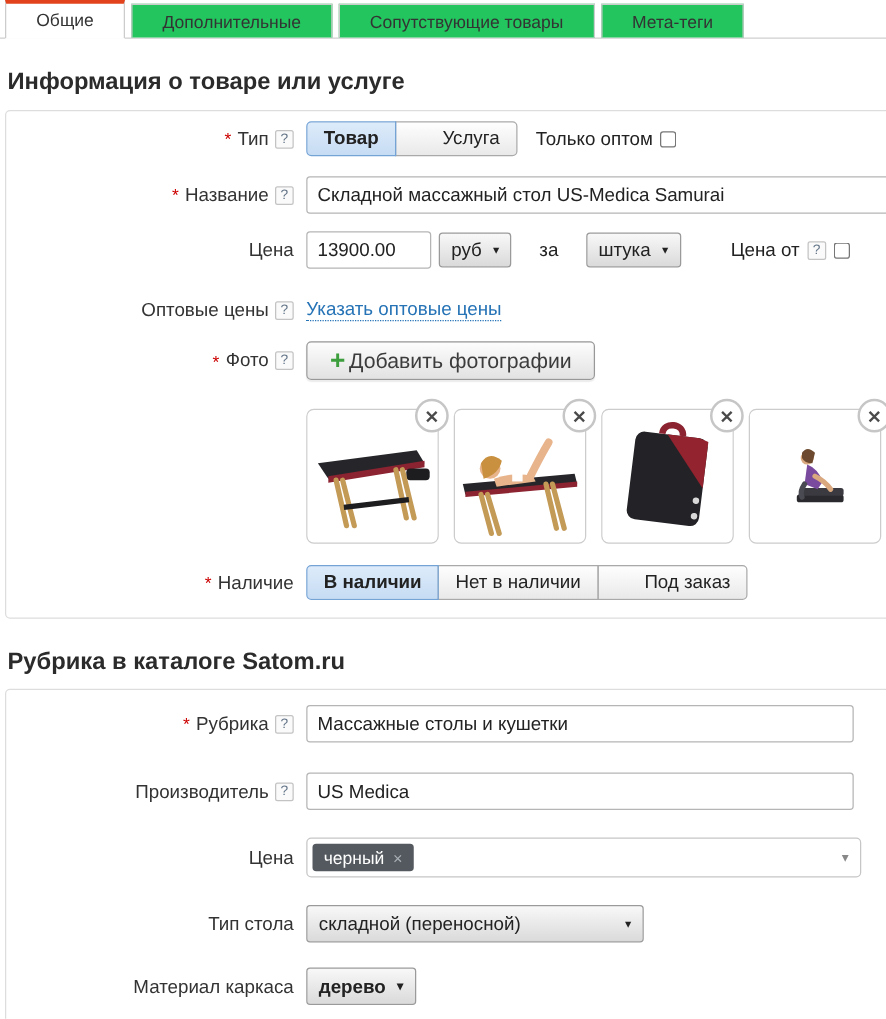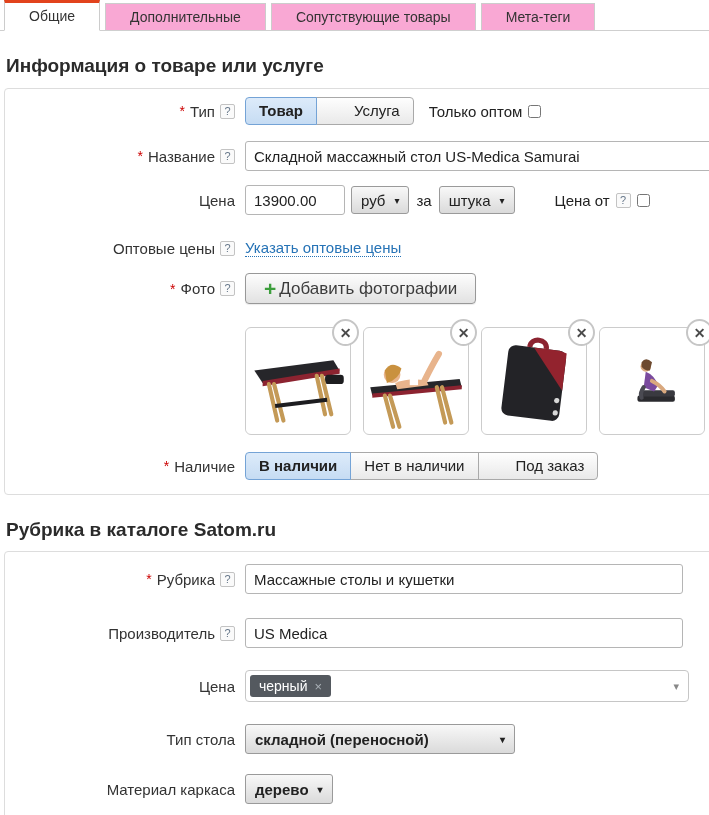--- a/index.html
+++ b/index.html
@@ -13,21 +13,21 @@
 
   
   .tabbar {
     display: flex; align-items: flex-end;
     border-bottom: 1px solid #cfcfcf;
     padding-left: 4px; height: 31px;
   }
   .tab {
     display: inline-flex; align-items: center; justify-content: center;
     padding: 0 24px; margin-right: 5px; height: 27px;
-    background: #f9a8d4;
+    background: #22c55e;
     border: 1px solid #cccccc; border-bottom: none;
     font-size: 14px; color: #333; cursor: pointer; white-space: nowrap;
   }
   .tab.active {
     height: 31px; background: #fff;
     border-top: 3px solid #e2431d;
     margin-bottom: -1px; padding-bottom: 1px;
     border-bottom: 1px solid #fff;
   }
 
@@ -205,21 +205,21 @@
   <div class="row mb24">
     <div class="lbl">
       <span>Цена</span>
     </div>
     <div class="ctl">
       <input type="text" class="txt txt-price mr6" value="13900.00" style="">
       <div class="sel">
         <span>руб</span>
         <span class="arr">▾</span>
       </div>
-      <span class="plain" style="margin:0 7px;">за</span>
+      <span class="plain" style="margin:0 22px;">за</span>
       <div class="sel">
         <span>штука</span>
         <span class="arr">▾</span>
       </div>
       <span class="plain gap-l">Цена от</span>
       <span class="help ml6">?</span>
       <input type="checkbox" class="cb ml6" style="">
     </div>
   </div>
 
@@ -373,21 +373,21 @@
         <span class="msarr">▾</span>
       </div>
     </div>
   </div>
 
   <div class="row mb20">
     <div class="lbl">
       <span>Тип стола</span>
     </div>
     <div class="ctl">
-      <div class="sel sel-fixed" style="width:270px; height:30px;font-weight:bold;">
+      <div class="sel sel-fixed" style="width:270px; height:30px;">
         <span>складной (переносной)</span>
         <span class="arr">▾</span>
       </div>
     </div>
   </div>
 
   <div class="row">
     <div class="lbl">
       <span>Материал каркаса</span>
     </div>

